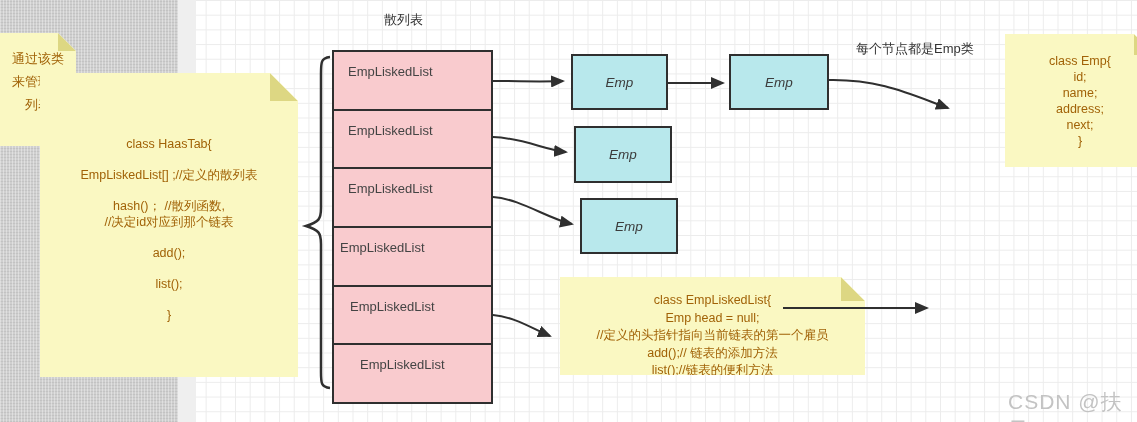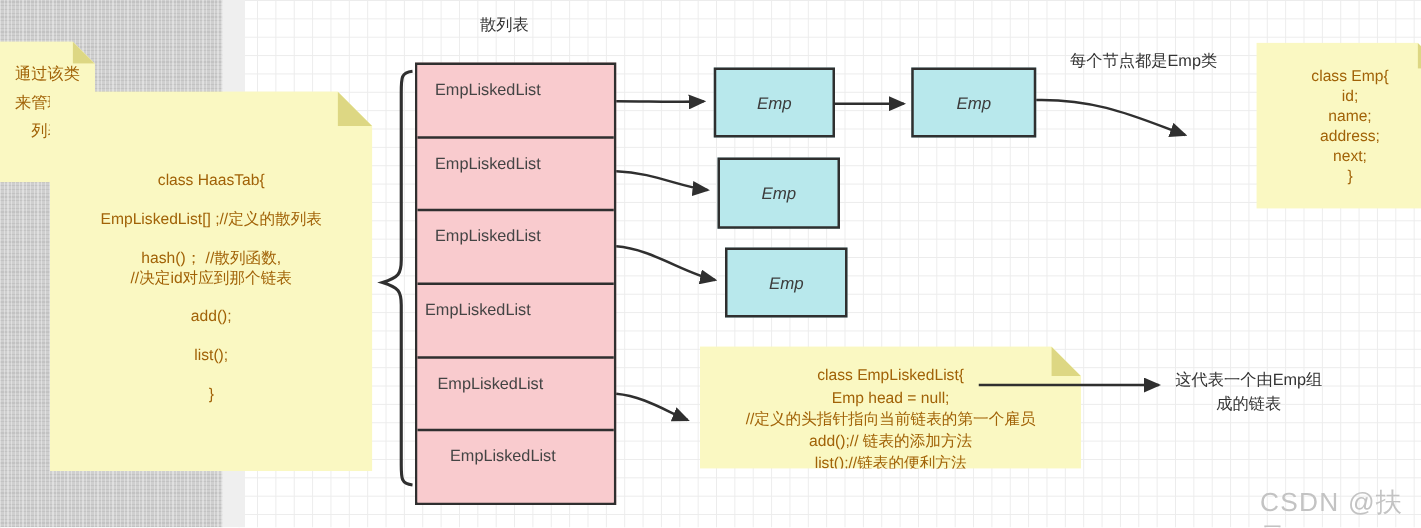--- a/index.html
+++ b/index.html
@@ -141,22 +141,20 @@
     <div class="hash-cell i5">EmpLiskedList</div>
     <div class="hash-cell i6">EmpLiskedList</div>
   </div>
 
   <div class="emp-node emp-1">Emp</div>
   <div class="emp-node emp-2">Emp</div>
   <div class="emp-node emp-3">Emp</div>
   <div class="emp-node emp-4">Emp</div>
 
   <div class="node-note-label">每个节点都是Emp类</div>
-  <div class="linkedlist-label pre">这代表一个由Emp组
-成的链表</div>
   <div class="watermark">CSDN @扶凤</div>
 
   <svg class="overlay" viewBox="0 0 1137 422" xmlns="http://www.w3.org/2000/svg">
     <defs>
       <marker id="ah" markerUnits="userSpaceOnUse" markerWidth="14" markerHeight="12" refX="12" refY="6" orient="auto">
         <path d="M0,0 L14,6 L0,12 z"></path>
       </marker>
     </defs>
 
     <path class="brace" d="M330,57 C321,58 321,62 321,74 L321,208 C321,219 319,222 306,226 C319,230 321,233 321,244 L321,372 C321,383 321,387 330,388"></path>

